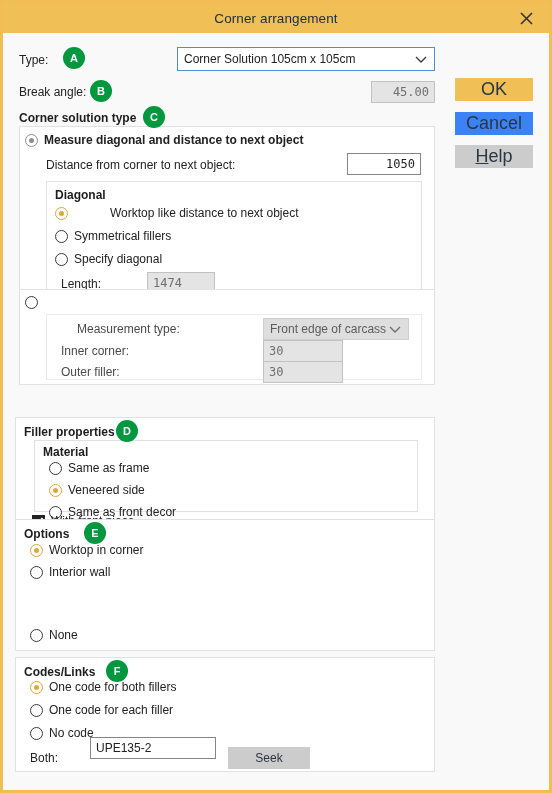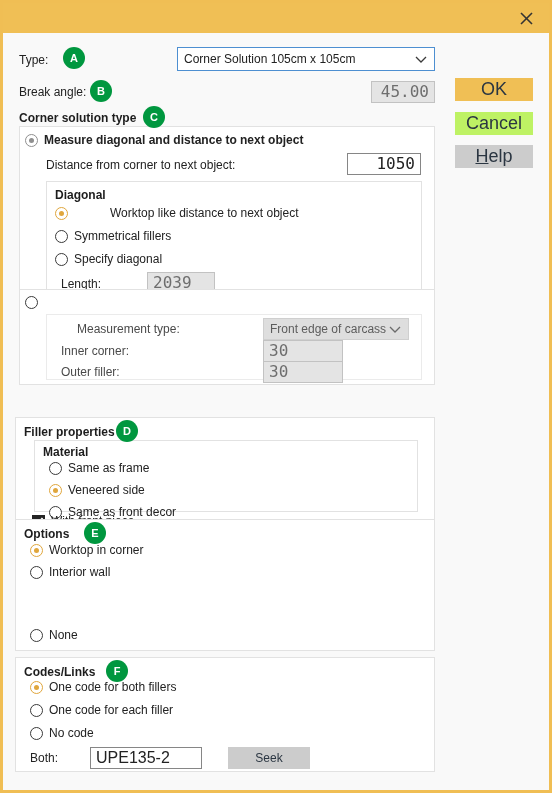--- a/index.html
+++ b/index.html
@@ -71,21 +71,21 @@
     display: flex;
     align-items: center;
     justify-content: center;
     font-size: 18px;
     color: #2b3642;
     cursor: pointer;
     border: none;
     font-family: "Liberation Sans", sans-serif;
   }
   .btn-ok     { left: 452px; top: 45px;  background: #f0bf55; }
-  .btn-cancel { left: 452px; top: 79px;  background: #bef264; }
+  .btn-cancel { left: 452px; top: 79px;  background: #3b82f6; }
   .btn-help   { left: 452px; top: 112px; background: #cccccc; }
   .btn-help .u { text-decoration: underline; }
 
   
   .lbl {
     position: absolute;
     font-size: 12px;
     color: #222;
     white-space: nowrap;
   }
@@ -106,21 +106,21 @@
     z-index: 20;
     letter-spacing: 0;
   }
 
   
   .field {
     position: absolute;
     box-sizing: border-box;
     height: 22px;
     line-height: 20px;
-    font-size: 16px;
+    font-size: 12px;
     font-family: "DejaVu Sans Mono", monospace;
     background: #ffffff;
     border: 1px solid #868686;
     padding: 0 5px;
     color: #222;
   }
   .field.num { text-align: right; }
   .field.disabled {
     background: #e4e4e4;
     border: 1px solid #c2c2c2;
@@ -243,20 +243,21 @@
     cursor: pointer;
     font-family: "Liberation Sans", sans-serif;
   }
 </style>
 </head>
 <body>
 
 <div id="dialog">
 
   <div class="titlebar">
+    <span class="titlebar-text">Corner arrangement</span>
     <div class="close-btn">
       <svg width="17" height="17" viewBox="0 0 17 17" aria-hidden="true">
         <line x1="3" y1="3" x2="14" y2="14" stroke="#333" stroke-width="1.6"></line>
         <line x1="14" y1="3" x2="3" y2="14" stroke="#333" stroke-width="1.6"></line>
       </svg>
     </div>
   </div>
 
   <div class="content">
 
@@ -299,21 +300,21 @@
         </div>
         <div class="radio" style="left:8px; top:47px;">
           <span class="rmark"></span>
           <span class="rtext">Symmetrical fillers</span>
         </div>
         <div class="radio" style="left:8px; top:70px;">
           <span class="rmark"></span>
           <span class="rtext">Specify diagonal</span>
         </div>
         <div class="lbl" style="left:14px; top:95px;">Length:</div>
-        <div class="field disabled" style="left:100px; top:90px; width:68px;">2039</div>
+        <div class="field disabled" style="left:100px; top:90px; width:68px;">1474</div>
       </div>
     </div>
 
     <div class="inner-box" style="left:16px; top:256px; width:416px; height:96px;">
       <div class="radio" style="left:5px; top:6px;">
         <span class="rmark"></span>
       </div>
       <div class="inner-box" style="left:26px; top:24px; width:376px; height:66px; border-color:#ebebeb;">
         <div class="lbl lbl-dim" style="left:30px; top:7px;">Measurement type:</div>
         <div class="combo disabled" style="left:216px; top:3px; width:146px; height:22px;">
@@ -383,18 +384,18 @@
       </div>
       <div class="radio" style="left:14px; top:45px;">
         <span class="rmark"></span>
         <span class="rtext">One code for each filler</span>
       </div>
       <div class="radio" style="left:14px; top:68px;">
         <span class="rmark"></span>
         <span class="rtext">No code</span>
       </div>
       <div class="lbl" style="left:14px; top:93px;">Both:</div>
-      <div class="field text" style="left:74px; top:89px; width:112px;">UPE135-2</div>
+      <div class="field text" style="left:74px; top:79px; width:126px;">UPE135-2</div>
       <div class="seek-btn" style="left:212px; top:89px; width:82px; height:22px;">Seek</div>
     </div>
 
   </div>
 </div>
 
 </body></html>

